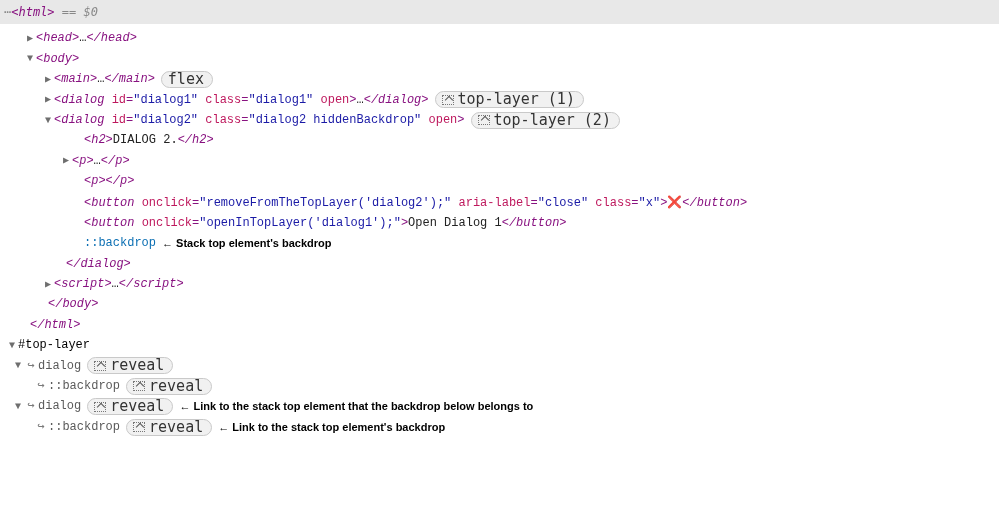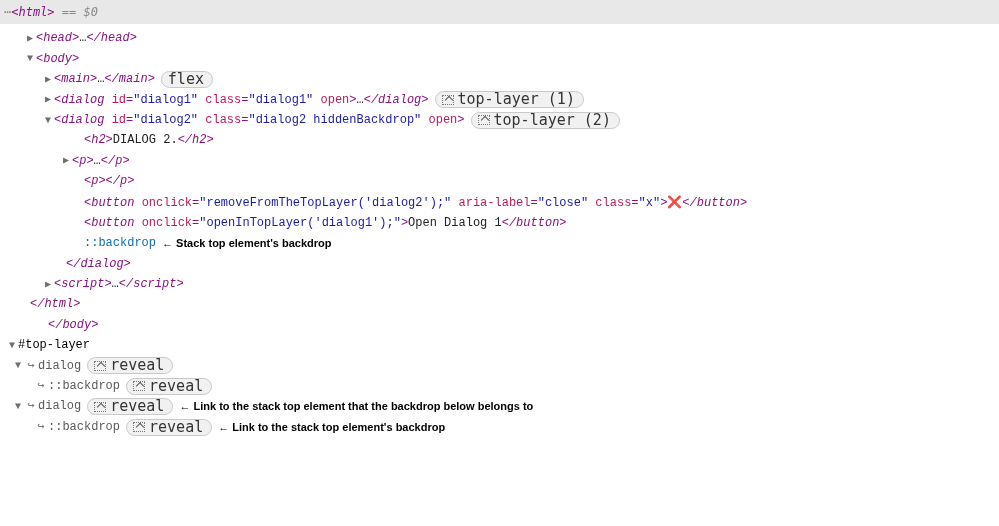--- a/index.html
+++ b/index.html
@@ -207,32 +207,32 @@
 
   <div class="row">
     <span class="indent" style="width:36px"></span>
     <span class="arrow">▶</span>
     <span class="tag">&lt;script&gt;</span>
       <span class="ellips">…</span>
       <span class="tag">&lt;/script&gt;</span>
   </div>
 
   <div class="row">
+    <span class="indent" style="width:30px"></span>
+    <span class="arrow none">▶</span>
+    <span class="tag">&lt;/body&gt;</span>
+  </div>
+
+  <div class="row">
     <span class="indent" style="width:12px"></span>
     <span class="arrow none">▶</span>
     <span class="tag">&lt;/html&gt;</span>
   </div>
 
   <div class="row">
-    <span class="indent" style="width:30px"></span>
-    <span class="arrow none">▶</span>
-    <span class="tag">&lt;/body&gt;</span>
-  </div>
-
-  <div class="row">
     <span class="arrow">▼</span>
     <span class="text-node" style="color:#000000">#top-layer</span>
   </div>
 
   <div class="row">
     <span class="indent" style="width:6px"></span>
     <span class="arrow">▼</span>
     <span class="ret-arrow">↪</span>
     <span class="text-node" style="color:#5a5a5a">dialog</span>
     <span class="badge">

